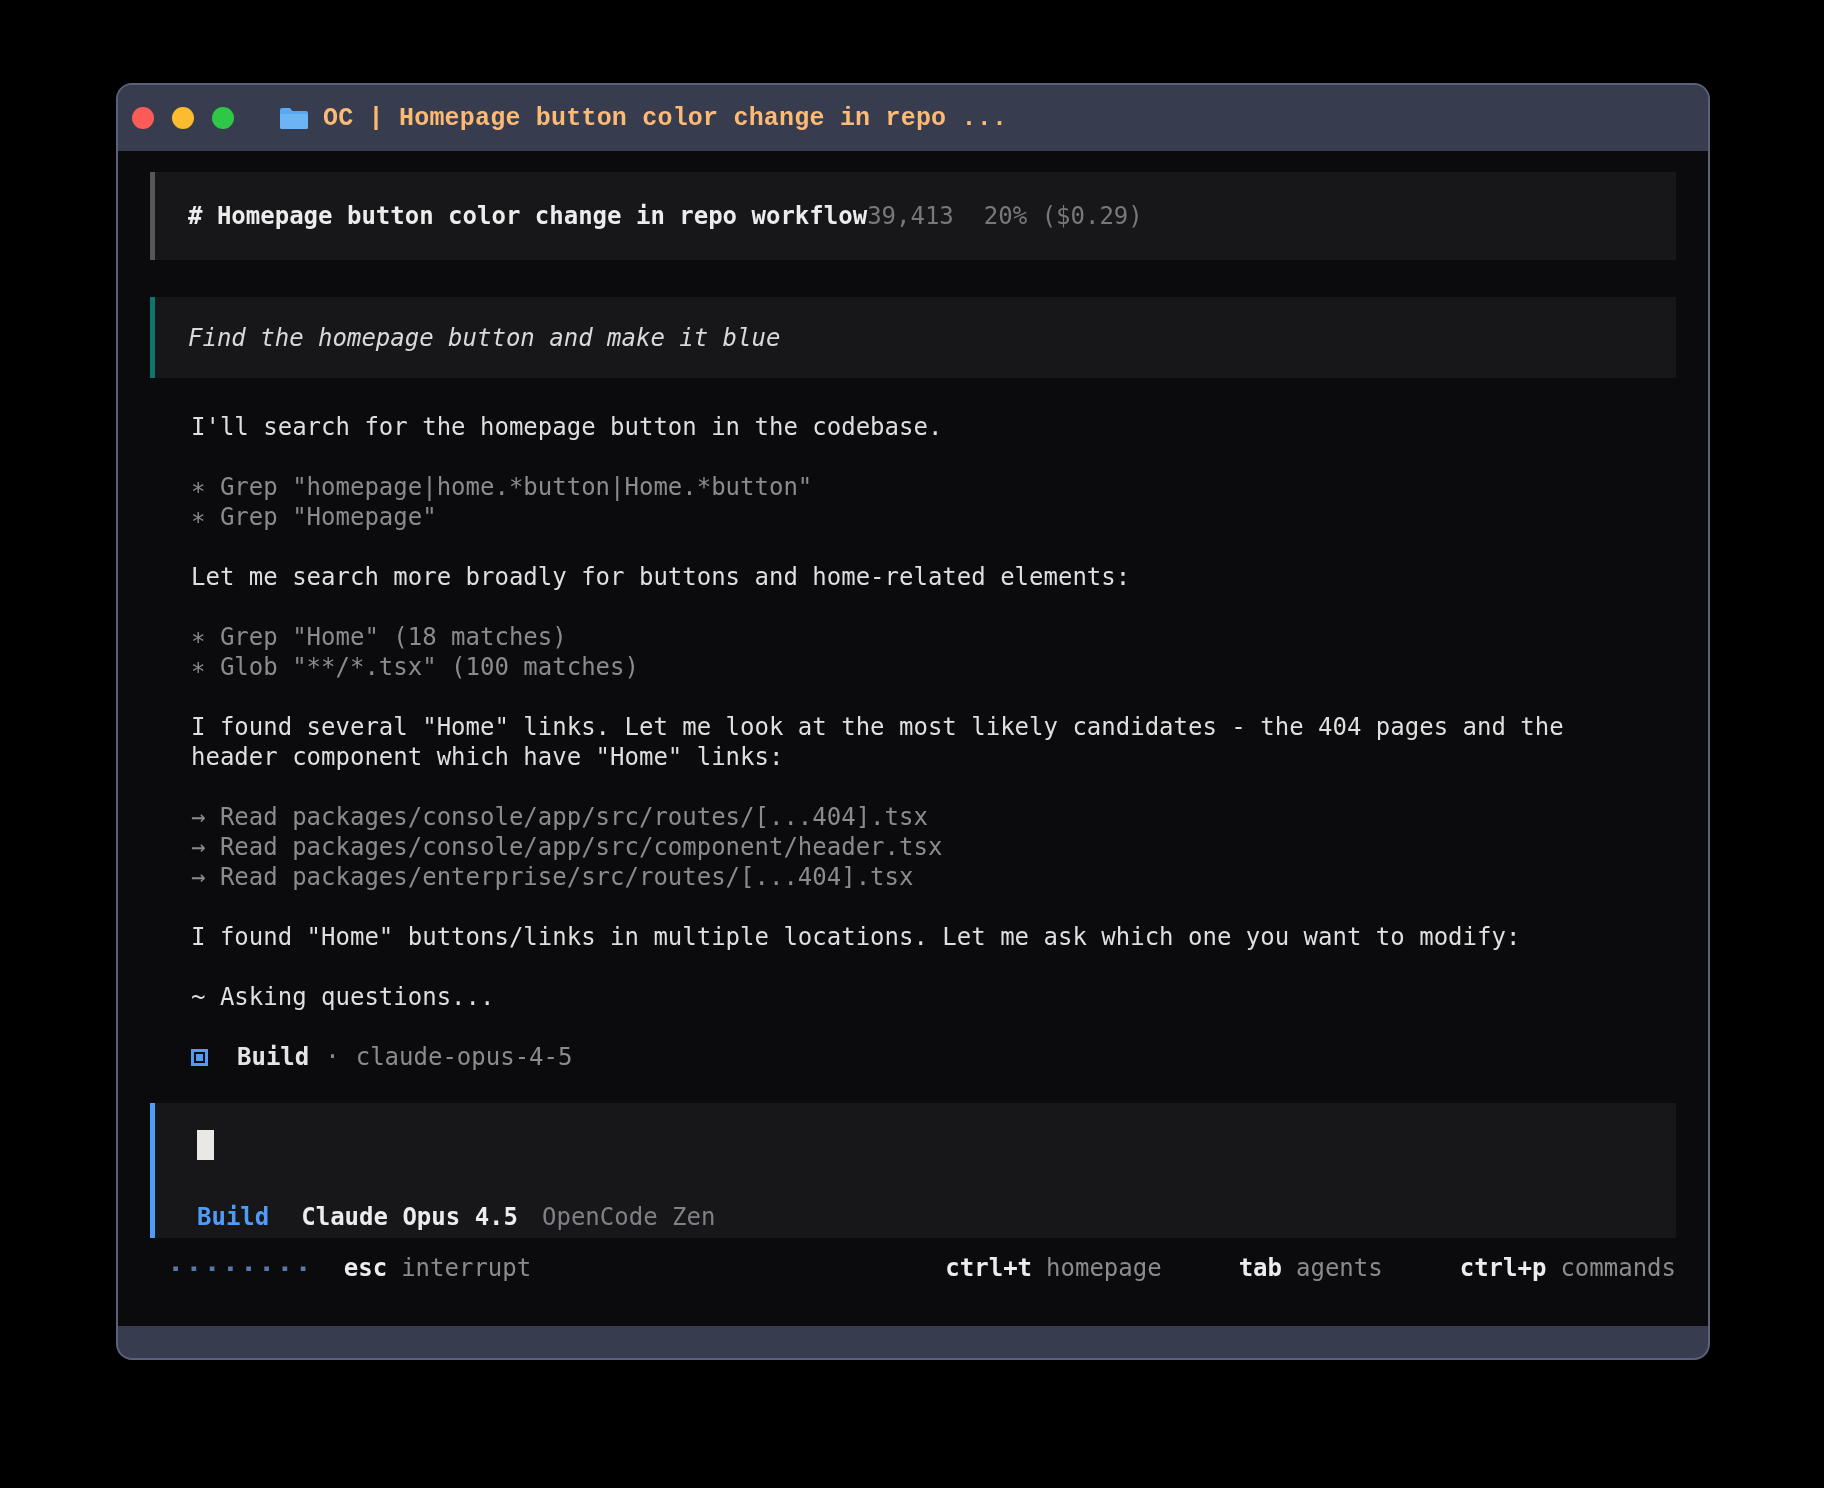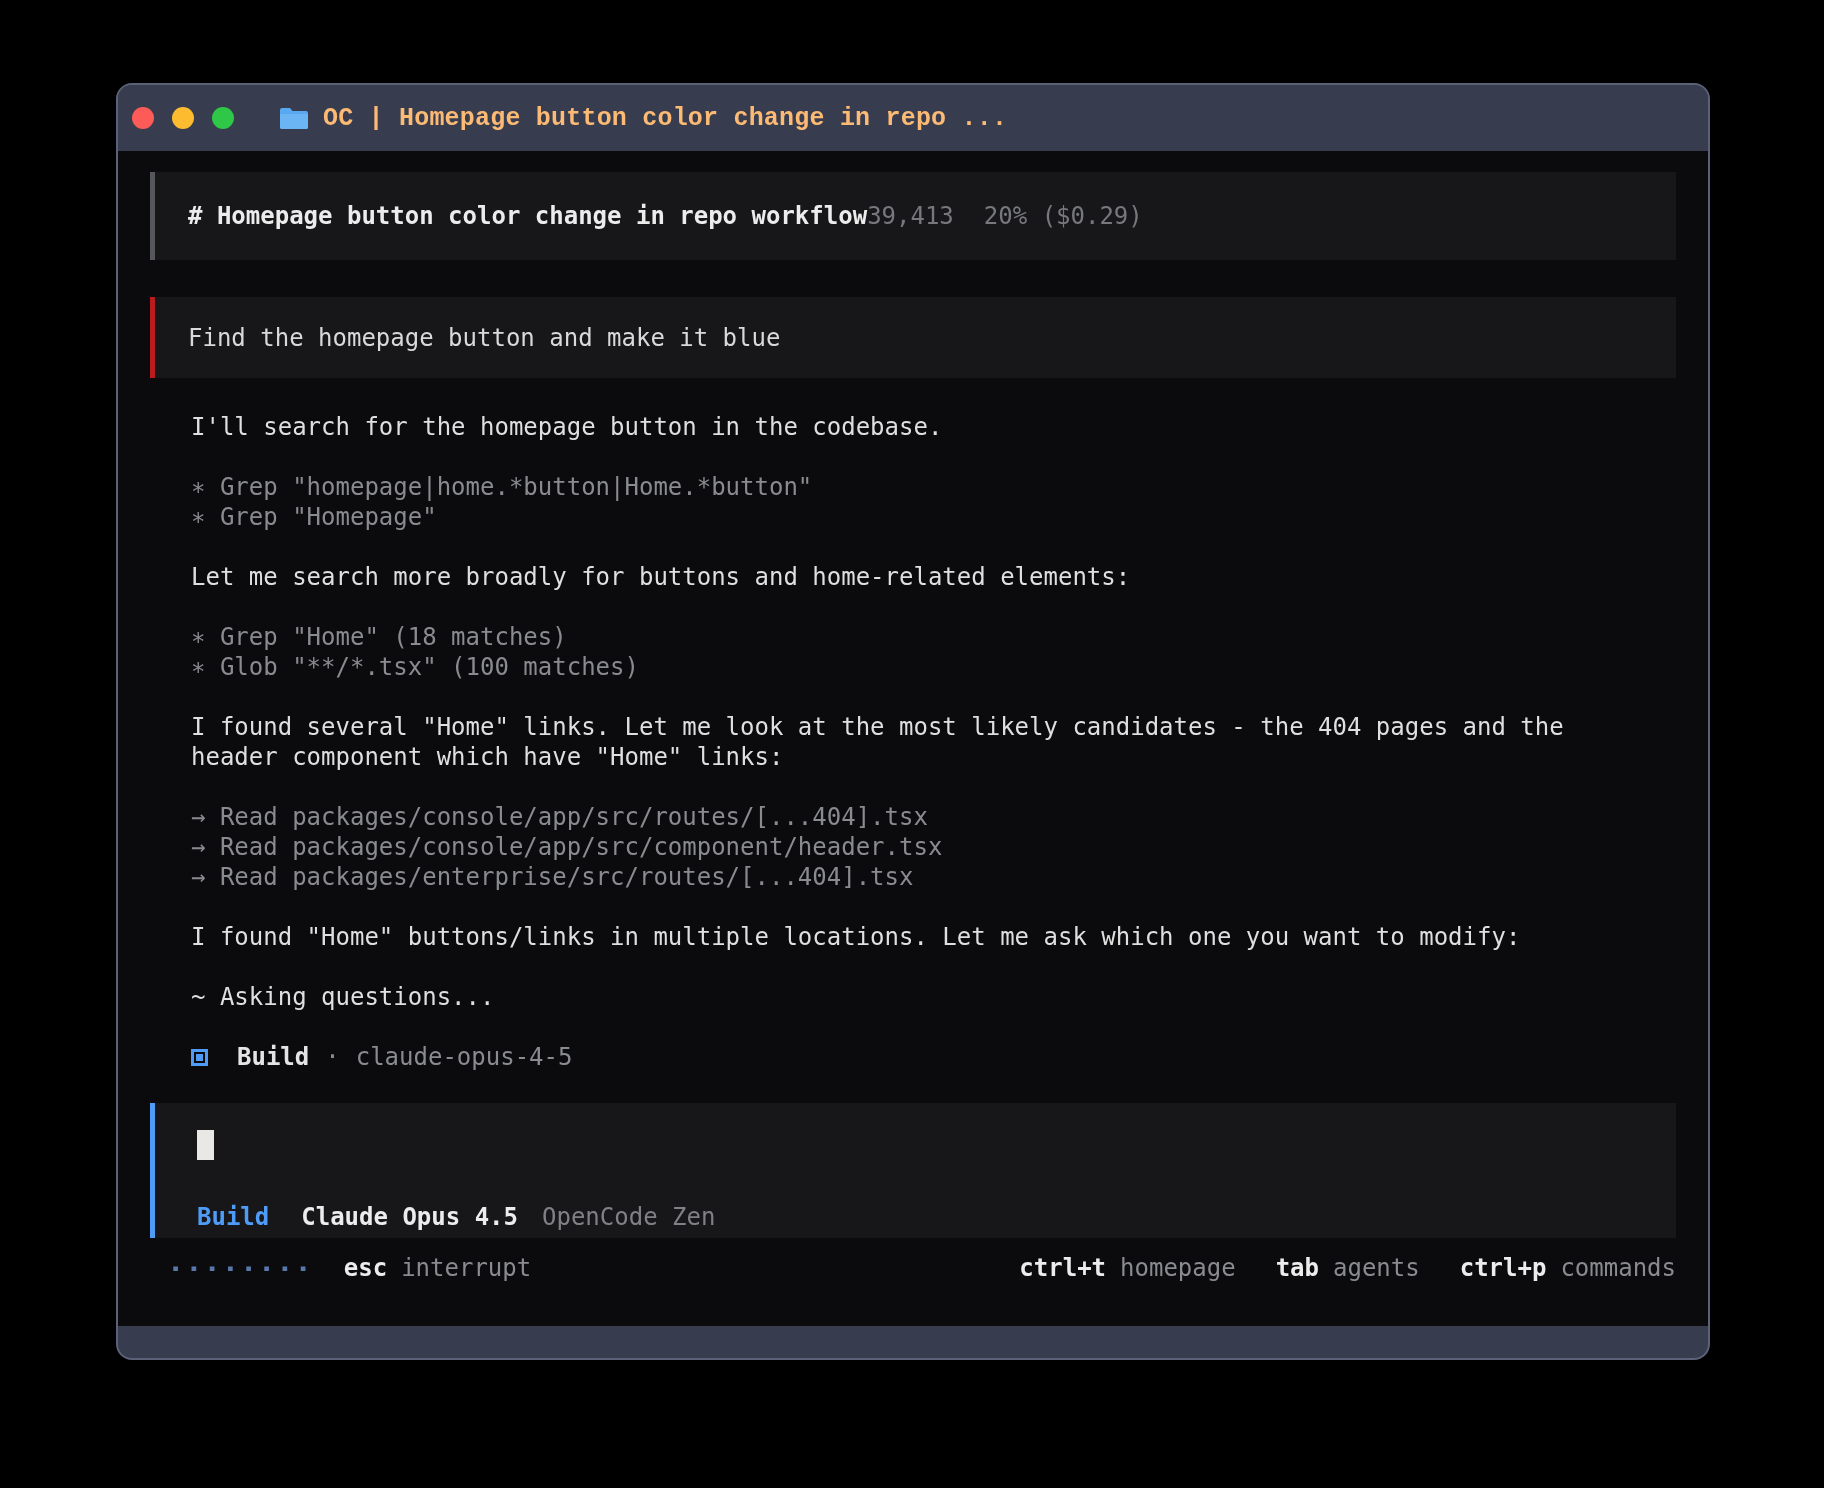--- a/index.html
+++ b/index.html
@@ -35,22 +35,23 @@
   .block { background:#17171a; }
   .header-block {
     height:88px; display:flex; align-items:center; 
     border-left:5px solid #55575c; padding:0 24px 0 33px; margin-bottom:37px;
   }
   .header-title { font-weight:bold; color:#ececec; white-space:pre; }
   .header-stats { display:flex; gap:30px; color:#77787c; white-space:pre; }
 
   .user-block {
     height:81px; display:flex; align-items:center;
-    border-left:5px solid #b91c1c; padding-left:33px; margin-bottom:34px;
+    border-left:5px solid #0f766e; padding-left:33px; margin-bottom:34px;
     color:#d9d9d9;
+    font-style:italic;
   }
 
   .conversation { margin-left:41px; line-height:30px; }
   .line { white-space:pre-wrap; }
   .line.mt { margin-top:30px; }
   .assistant { color:#dfdfdf; }
   .tool { color:#8a8b8f; }
   .para { max-width:1460px; }
 
   .agent-line { margin-top:30px; height:30px; display:flex; align-items:center; }
@@ -78,21 +79,21 @@
   .footer {
     margin-top:15px; margin-left:22px; height:30px;
     display:flex; align-items:center;
   }
   .spinner { font-size:12px; letter-spacing:11px; color:#5878ab; line-height:30px; }
   .kbd { color:#ececec; font-weight:bold; }
   .hint { color:#8a8b8f; }
   .footer-left { display:flex; align-items:center; }
   .footer-left .kbd { margin-left:26px; margin-right:14px; }
   .footer-right { margin-left:auto; display:flex; gap:40px; }
-  .footer-right .group { display:flex; gap:14px; }
+  .footer-right .group { display:flex; gap:14px;margin-left:37px; }
 </style>
 </head>
 <body>
 
 <div class="window">
 
   <div class="titlebar">
     <div class="lights">
       <span class="light red"></span>
       <span class="light yellow"></span>

